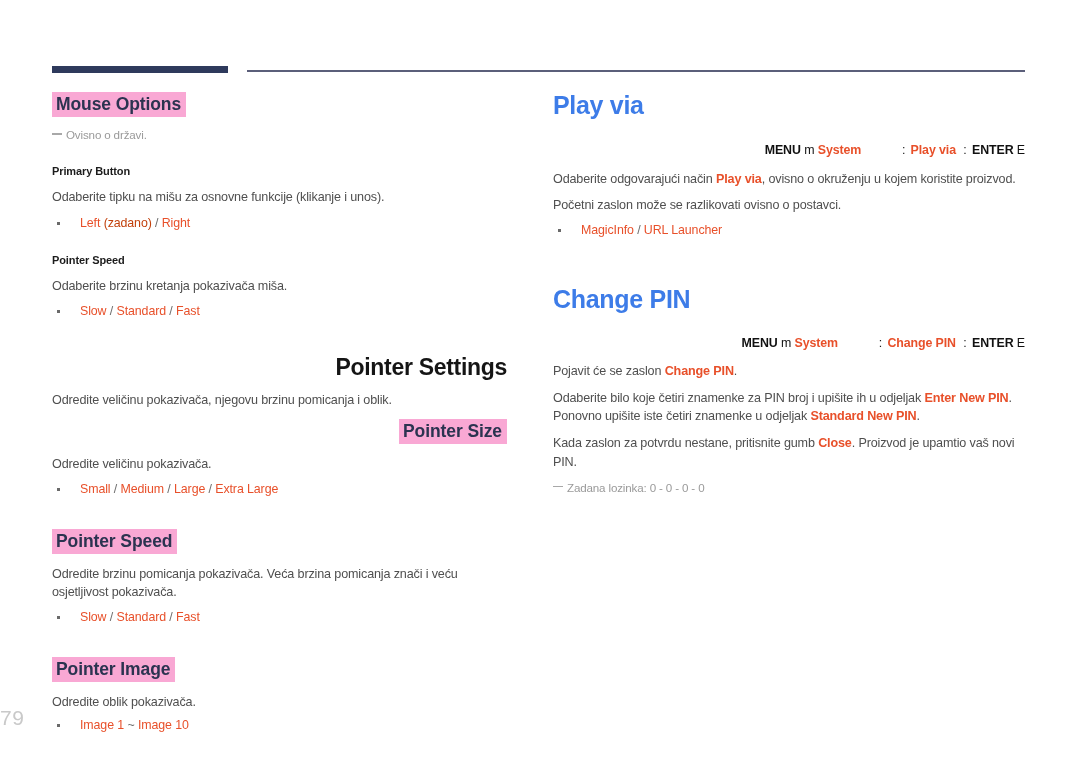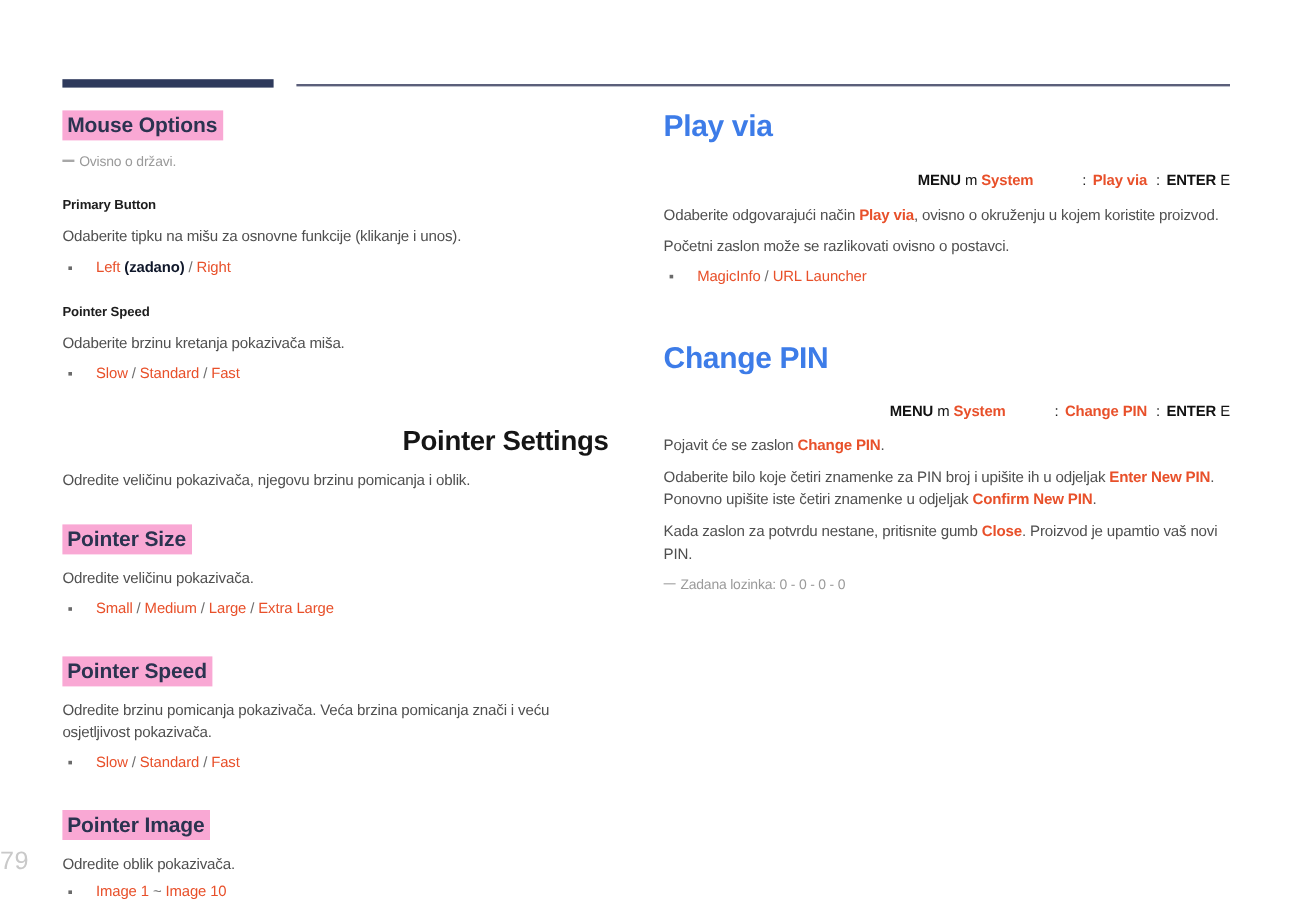--- a/index.html
+++ b/index.html
@@ -118,21 +118,21 @@
     content: "";
     position: absolute;
     left: 5px;
     top: 7px;
     width: 3px;
     height: 3px;
     background: #6a6a6a;
   }
   .opt   { color: #e8502a; font-weight: normal; text-align: right; }
   .sep   { color: #6d6d6d; }
-  .plain { color: #0f172a; font-weight: bold; }
+  .plain { color: #c2410c; font-weight: normal; }
 
   
   .menupath {
     font-size: 12.4px;
     letter-spacing: -0.1px;
     color: #1c1c1c;
     line-height: 1.4;
     white-space: nowrap;
     text-align: right;
   }
@@ -199,21 +199,21 @@
       <span class="opt">Standard</span>
       <span class="sep">/</span>
       <span class="opt">Fast</span>
     </div>
   </div>
 
   <div>
     <div class="h-big mt-big">Pointer Settings</div>
     <div class="para mt-para">Odredite veličinu pokazivača, njegovu brzinu pomicanja i oblik.</div>
 
-    <div style="margin-top:28px;">
+    <div style="margin-top:10px;text-align:right;">
       <div class="h-highlight">Pointer Size</div>
     </div>
     <div class="para mt-para">Odredite veličinu pokazivača.</div>
     <div class="bullet mt-bul">
       <span class="opt">Small</span>
       <span class="sep">/</span>
       <span class="opt">Medium</span>
       <span class="sep">/</span>
       <span class="opt">Large</span>
       <span class="sep">/</span>
@@ -287,21 +287,21 @@
       <span class="colon" style="padding-left:4px;">:</span>
       <span class="key">ENTER</span>
       <span class="glyph">E</span>
     </div>
 
     <div class="para" style="margin-top:9px;">
       <span>Pojavit će se zaslon </span><span class="inline-red">Change PIN</span><span>.</span>
     </div>
 
     <div class="para" style="margin-top:9px;">
-      <span>Odaberite bilo koje četiri znamenke za PIN broj i upišite ih u odjeljak </span><span class="inline-red">Enter New PIN</span><span>. Ponovno upišite iste četiri znamenke u odjeljak </span><span class="inline-red">Confirm New PIN</span><span>.</span>
+      <span>Odaberite bilo koje četiri znamenke za PIN broj i upišite ih u odjeljak </span><span class="inline-red">Enter New PIN</span><span>. Ponovno upišite iste četiri znamenke u odjeljak </span><span class="inline-red">Standard New PIN</span><span>.</span>
     </div>
 
     <div class="para" style="margin-top:9px;">
       <span>Kada zaslon za potvrdu nestane, pritisnite gumb </span><span class="inline-red">Close</span><span>. Proizvod je upamtio vaš novi PIN.</span>
     </div>
 
     <div class="note" style="margin-top:9px;">Zadana lozinka: 0 - 0 - 0 - 0</div>
   </div>
 </div>
 

